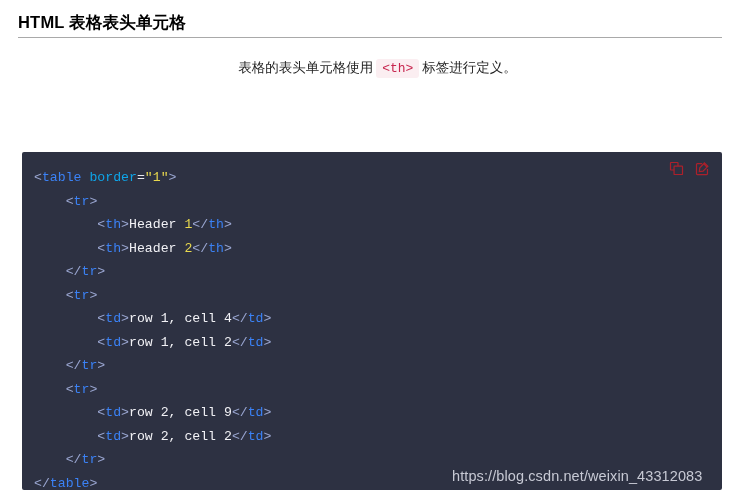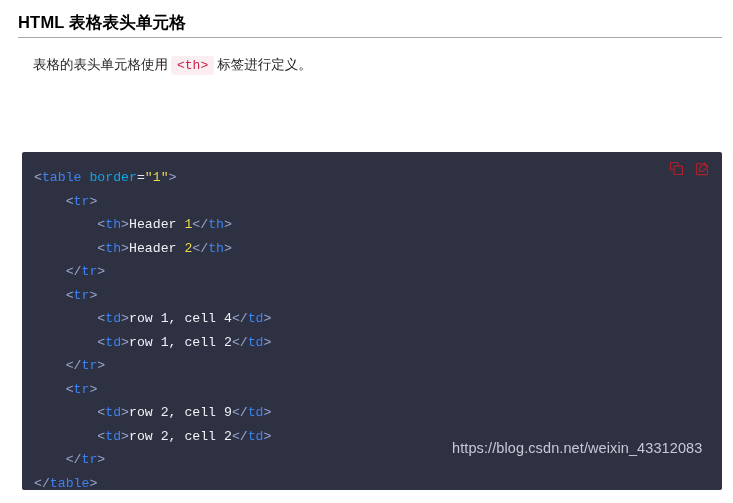--- a/index.html
+++ b/index.html
@@ -39,23 +39,24 @@
   .article-body {
     position: absolute;
     left: 18px;
     top: 48px;
     width: 704px;
   }
 
   .para {
     font-size: 13.5px;
     color: #1f1f1f;
-    line-height: 33px;
+    line-height: 40px;
     padding-left: 15px;
     white-space: nowrap;
+    text-align: center;
   }
 
   code.chip {
     font-family: "Liberation Mono", "DejaVu Sans Mono", monospace;
     font-size: 13px;
     color: #c7254e;
     background: #fbeef1;
     border-radius: 3px;
     padding: 2px 6px;
     margin: 0 3px;
@@ -106,21 +107,21 @@
   .t-attr { color: #0ea5e9; }   
   .t-eq   { color: #e8e8ef; }   
   .t-val  { color: #e8d84e; }   
   .t-text { color: #f2f2f6; text-align: right; }   
   .t-num  { color: #e8d84e; }
 
   
   .watermark {
     position: absolute;
     left: 452px;
-    top: 440px;
+    top: 468px;
     font-family: "Liberation Sans", "DejaVu Sans", sans-serif;
     font-size: 14.5px;
     color: #c7c9d4;
     white-space: nowrap;
     letter-spacing: .1px;
   }
 </style>
 </head>
 <body>
 

